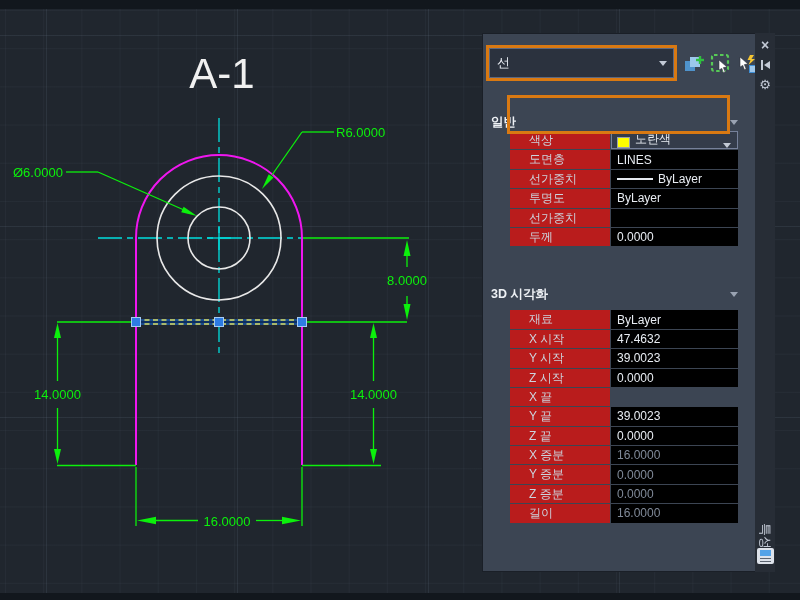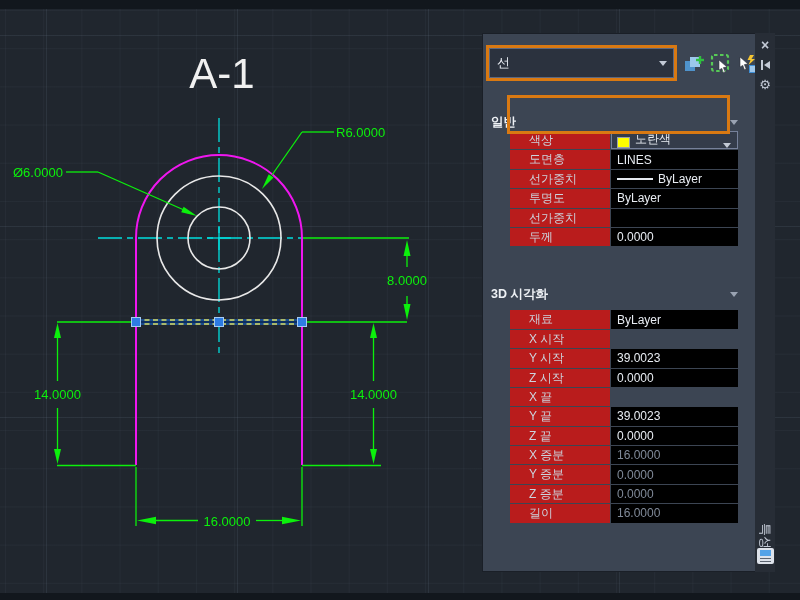--- a/index.html
+++ b/index.html
@@ -236,20 +236,21 @@
         <span class="sec-title">3D 시각화</span>
         <span class="tri-down" style="border-top-color:#9aa3b2"></span>
       </div>
       <div class="row">
         <div class="cell-label">재료</div>
         <div class="cell-value">ByLayer</div>
       </div>
 
       <div class="row">
         <div class="cell-label">X 시작</div>
+        <div class="cell-value">47.4632</div>
       </div>
       <div class="row">
         <div class="cell-label">Y 시작</div>
         <div class="cell-value">39.0023</div>
       </div>
       <div class="row">
         <div class="cell-label">Z 시작</div>
         <div class="cell-value">0.0000</div>
       </div>
       <div class="row">

